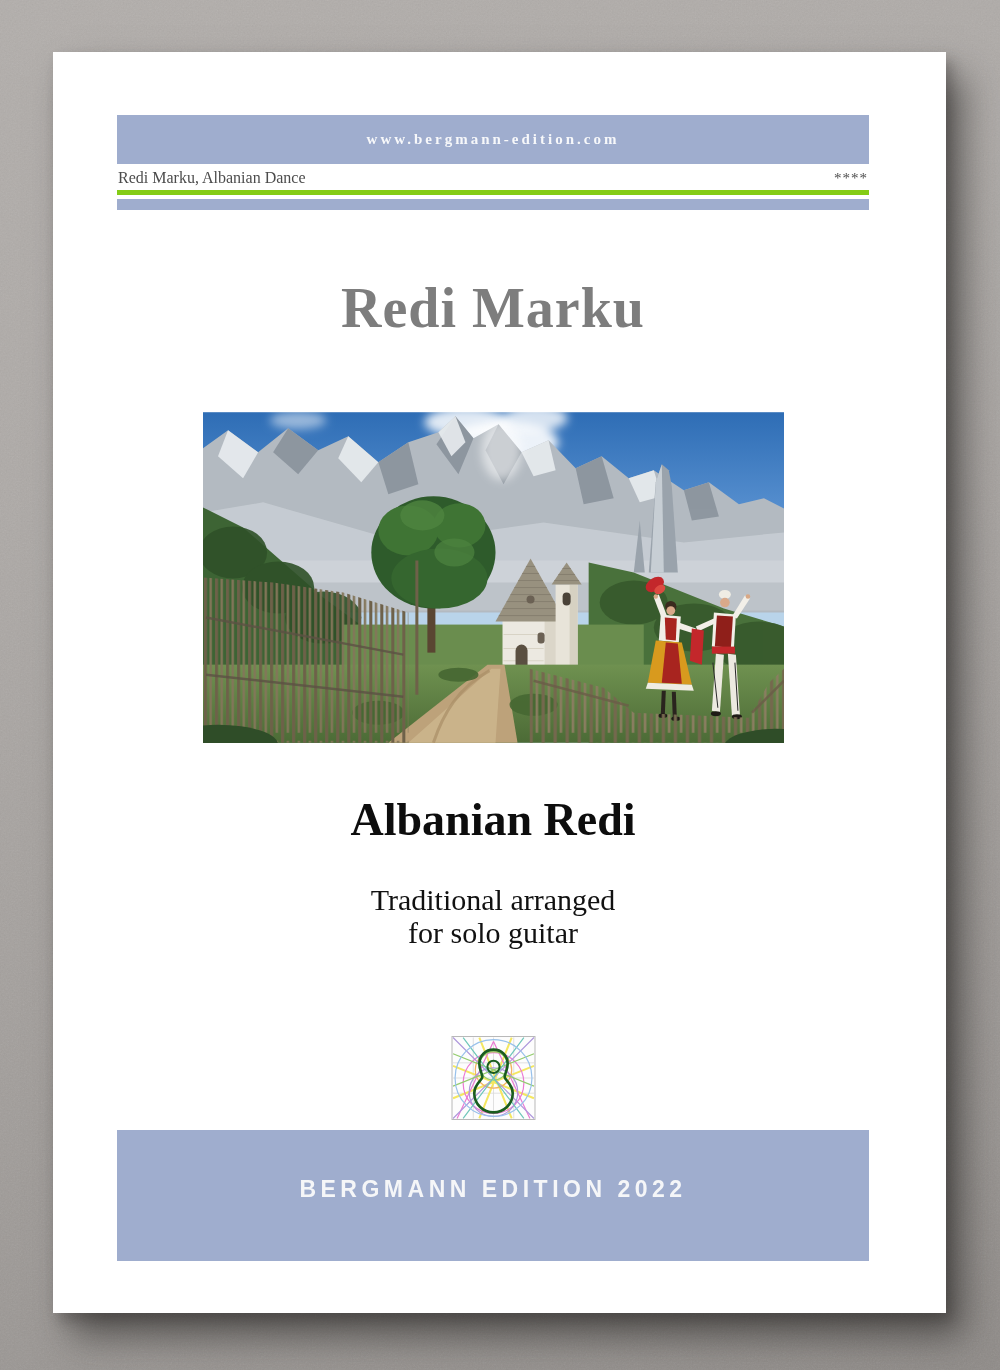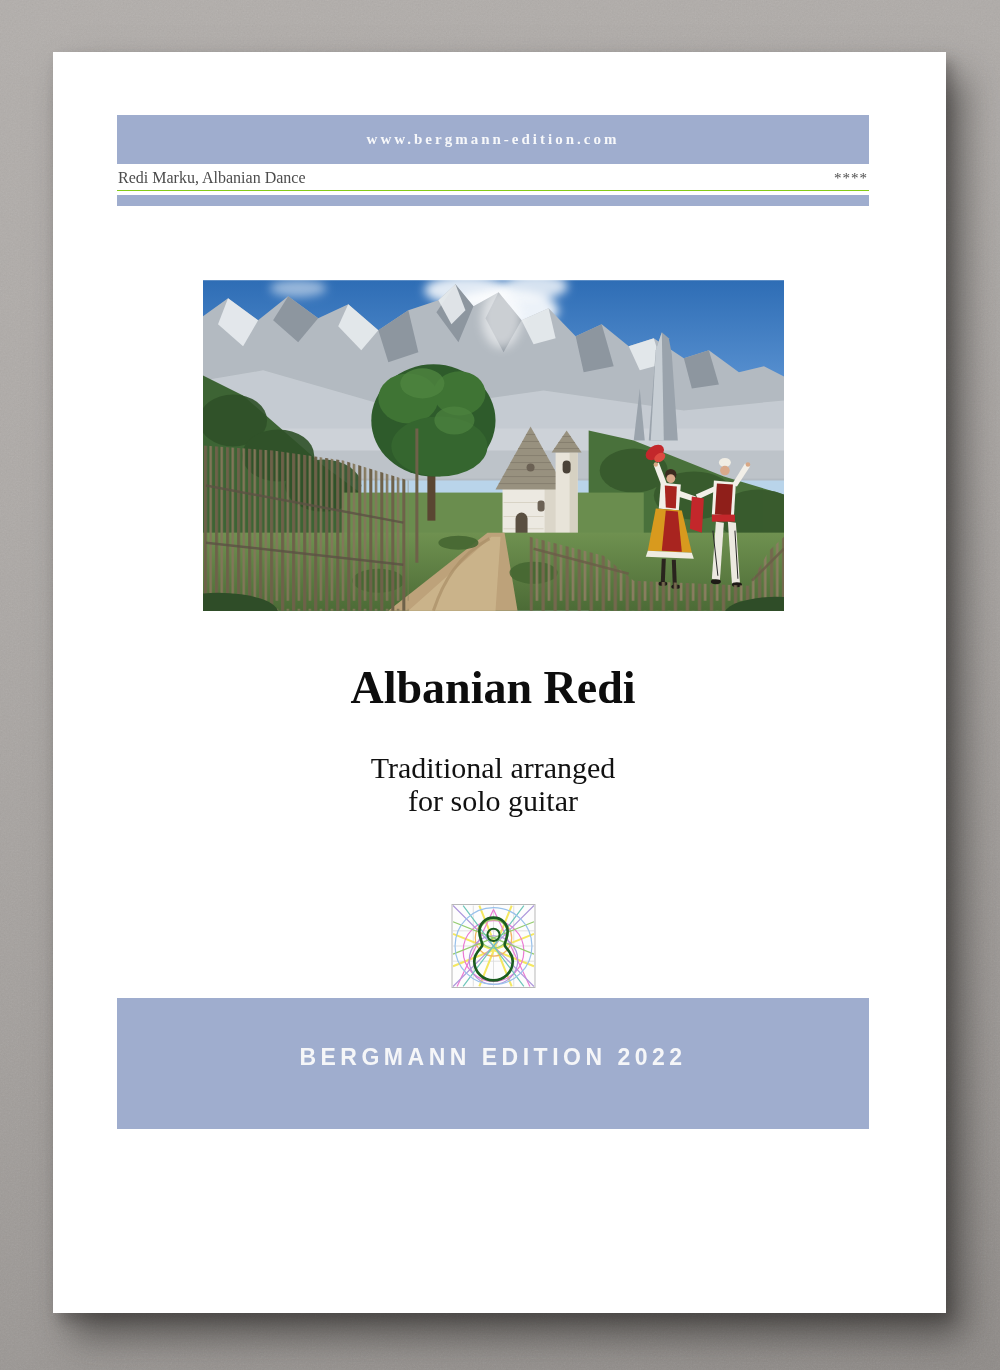--- a/index.html
+++ b/index.html
@@ -15,21 +15,21 @@
     box-shadow:18px 24px 34px rgba(35,33,31,.55), 6px 8px 12px rgba(35,33,31,.28);
   }
   .inner{margin:0 77px 0 64px;}
   .band{background:#9fadce;}
   .band-top{height:49px;display:flex;align-items:center;justify-content:center;margin-top:63px;}
   .site{
     color:#f7f8fa;font-weight:bold;font-size:15px;letter-spacing:3px;
   }
   .running{
     display:flex;justify-content:space-between;align-items:flex-end;
-    border-bottom:1px solid #84cc16;padding:4px 1px 3px 1px;margin-top:2px;height:17px;
+    border-bottom:5px solid #84cc16;padding:4px 1px 3px 1px;margin-top:2px;height:17px;
   }
   .running-title{font-size:16px;color:#4c4c4c;}
   .stars{font-size:15px;color:#4c4c4c;letter-spacing:1px;}
   .band-thin{height:11px;margin-top:4px;}
   h1.composer{
     margin:68px 0 0 0;text-align:center;font-size:56px;line-height:60px;
     font-weight:bold;color:#7d7d7d;letter-spacing:1px;
   }
   .photo{width:581px;height:331px;margin:74px 0 0 86px;overflow:hidden;}
   .photo svg{display:block;}
@@ -69,20 +69,21 @@
       <span class="site">www.bergmann-edition.com</span>
     </div>
 
     <div class="running">
       <span class="running-title">Redi Marku, Albanian Dance</span>
       <span class="stars">****</span>
     </div>
 
     <div class="band band-thin"></div>
 
+    <h1 class="composer">Redi Marku</h1>
 
     <div class="photo">
       <svg width="581" height="331" viewBox="0 0 580 330">
         <defs>
           <linearGradient id="sky" x1="0" y1="0" x2="0" y2="1">
             <stop offset="0" stop-color="#2e6db5"></stop>
             <stop offset="0.55" stop-color="#5b93d2"></stop>
             <stop offset="1" stop-color="#a9cbea"></stop>
           </linearGradient>
           <linearGradient id="grassG" x1="0" y1="0" x2="0" y2="1">

